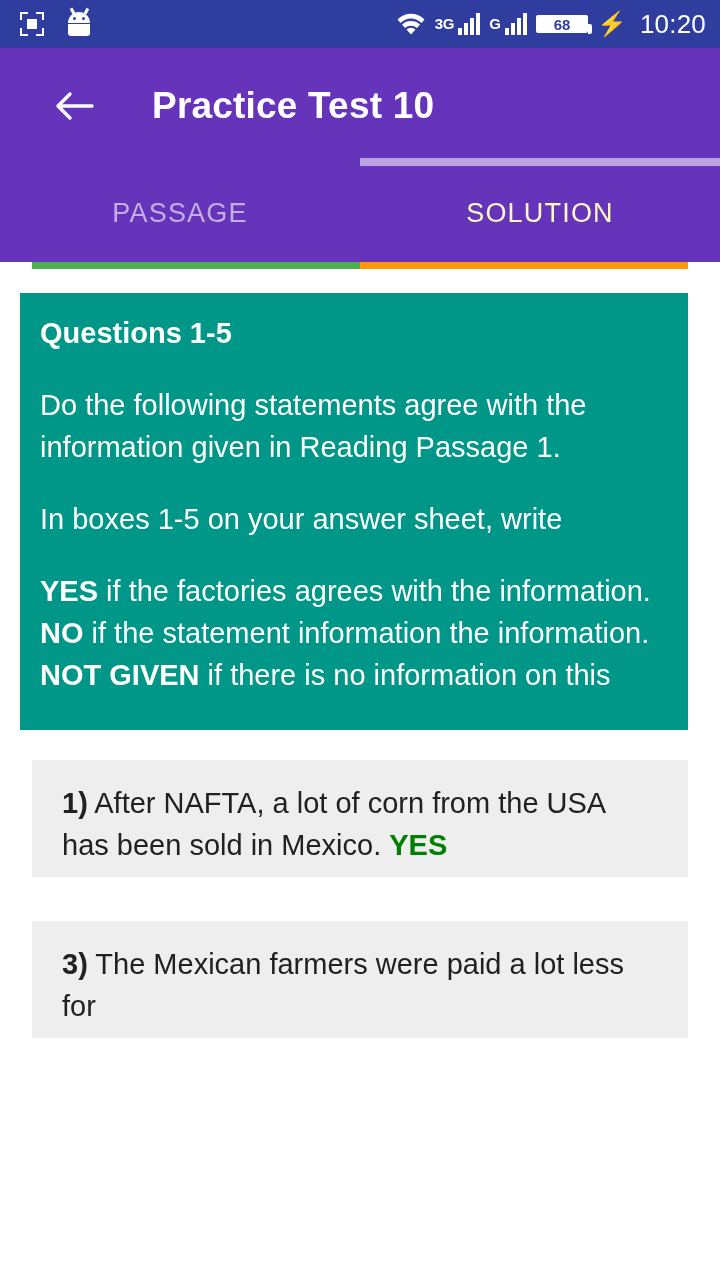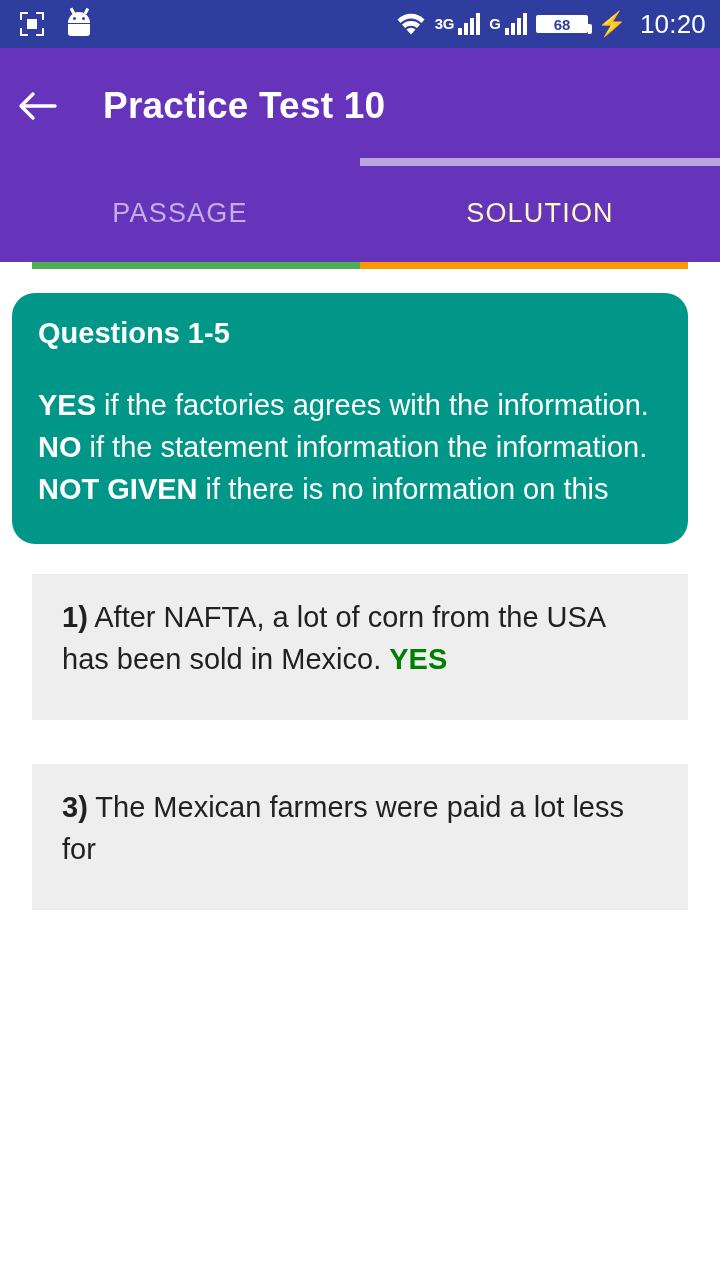--- a/index.html
+++ b/index.html
@@ -65,21 +65,22 @@
   .battery::after{
     content:""; position:absolute; right:-6px; top:7px;
     width:4px; height:10px; background:#fff; border-radius:0 2px 2px 0;
   }
   .bolt{ font-size:24px; line-height:1; }
 
   
   .appbar{
     background:var(--primary,#6633bb);
     height:116px; display:flex; align-items:center;
-    padding-left:15px;
+    padding-left:52px;
+    gap:12px;
   }
   .back-arrow{ width:44px; height:44px; position:relative; cursor:pointer; flex:none; }
   .back-arrow svg{ display:block; }
   .appbar-title{
     color:#fff; font-size:37px; font-weight:bold;
     margin-left:44px; letter-spacing:.2px; white-space:nowrap;
   }
 
   
   .tabs{
@@ -104,33 +105,32 @@
   }
   .progress-row{
     display:flex; margin:0 32px; height:12px;
     margin-top:-5px;
   }
   .progress-row .seg{ height:12px; }
   .progress-row .seg.green{ flex:0 0 328px; background:var(--correct,#4caf50); }
   .progress-row .seg.orange{ flex:1; background:var(--wrong,#ff9800); }
 
   .qbox{
-    margin:24px 32px 0 12px;
+    margin:24px 32px 0 20px;
     background:var(--teal,#009688);
     color:#ffffff;
-    padding:24px 30px 34px 26px;
-    border-radius:23px;
+    padding:24px 30px 34px 20px;
   }
   .qbox-title{ font-size:29px; font-weight:bold; margin-bottom:34px; }
   .qbox p{ font-size:29px; line-height:1.45; margin-bottom:30px; }
   .qbox p:last-child{ margin-bottom:0; }
   .qbox b{ font-weight:bold; }
 
   .answer-row{
-    margin:0 32px; padding:22px 30px 40px 30px;
+    margin:0 32px; padding:22px 30px 11px 30px;
     font-size:29px; line-height:1.45; color:#212121;
   }
   .answer-row.shaded{ background:#eeeeee; }
   .answer-row .num{ font-weight:bold; }
   .answer-row .ans{ color:var(--answer,#008000); font-weight:bold; }
   .gap{ height:30px; }
   .gap-sm{ height:22px; }
 </style>
 </head>
 <body>
@@ -212,20 +212,22 @@
 
 <div class="content">
 
   <div class="progress-row">
     <div class="seg green"></div>
     <div class="seg orange"></div>
   </div>
 
   <div class="qbox">
     <div class="qbox-title">Questions 1-5</div>
+    <p>Do the following statements agree with the information given in Reading Passage 1.</p>
+    <p>In boxes 1-5 on your answer sheet, write</p>
     <p>
       <b>YES</b><span> if the factories agrees with the information.</span><br>
       <b>NO</b><span> if the statement information the information.</span><br>
       <b>NOT GIVEN</b><span> if there is no information on this</span>
     </p>
   </div>
 
   <div class="gap"></div>
 
   <div class="answer-row shaded">

